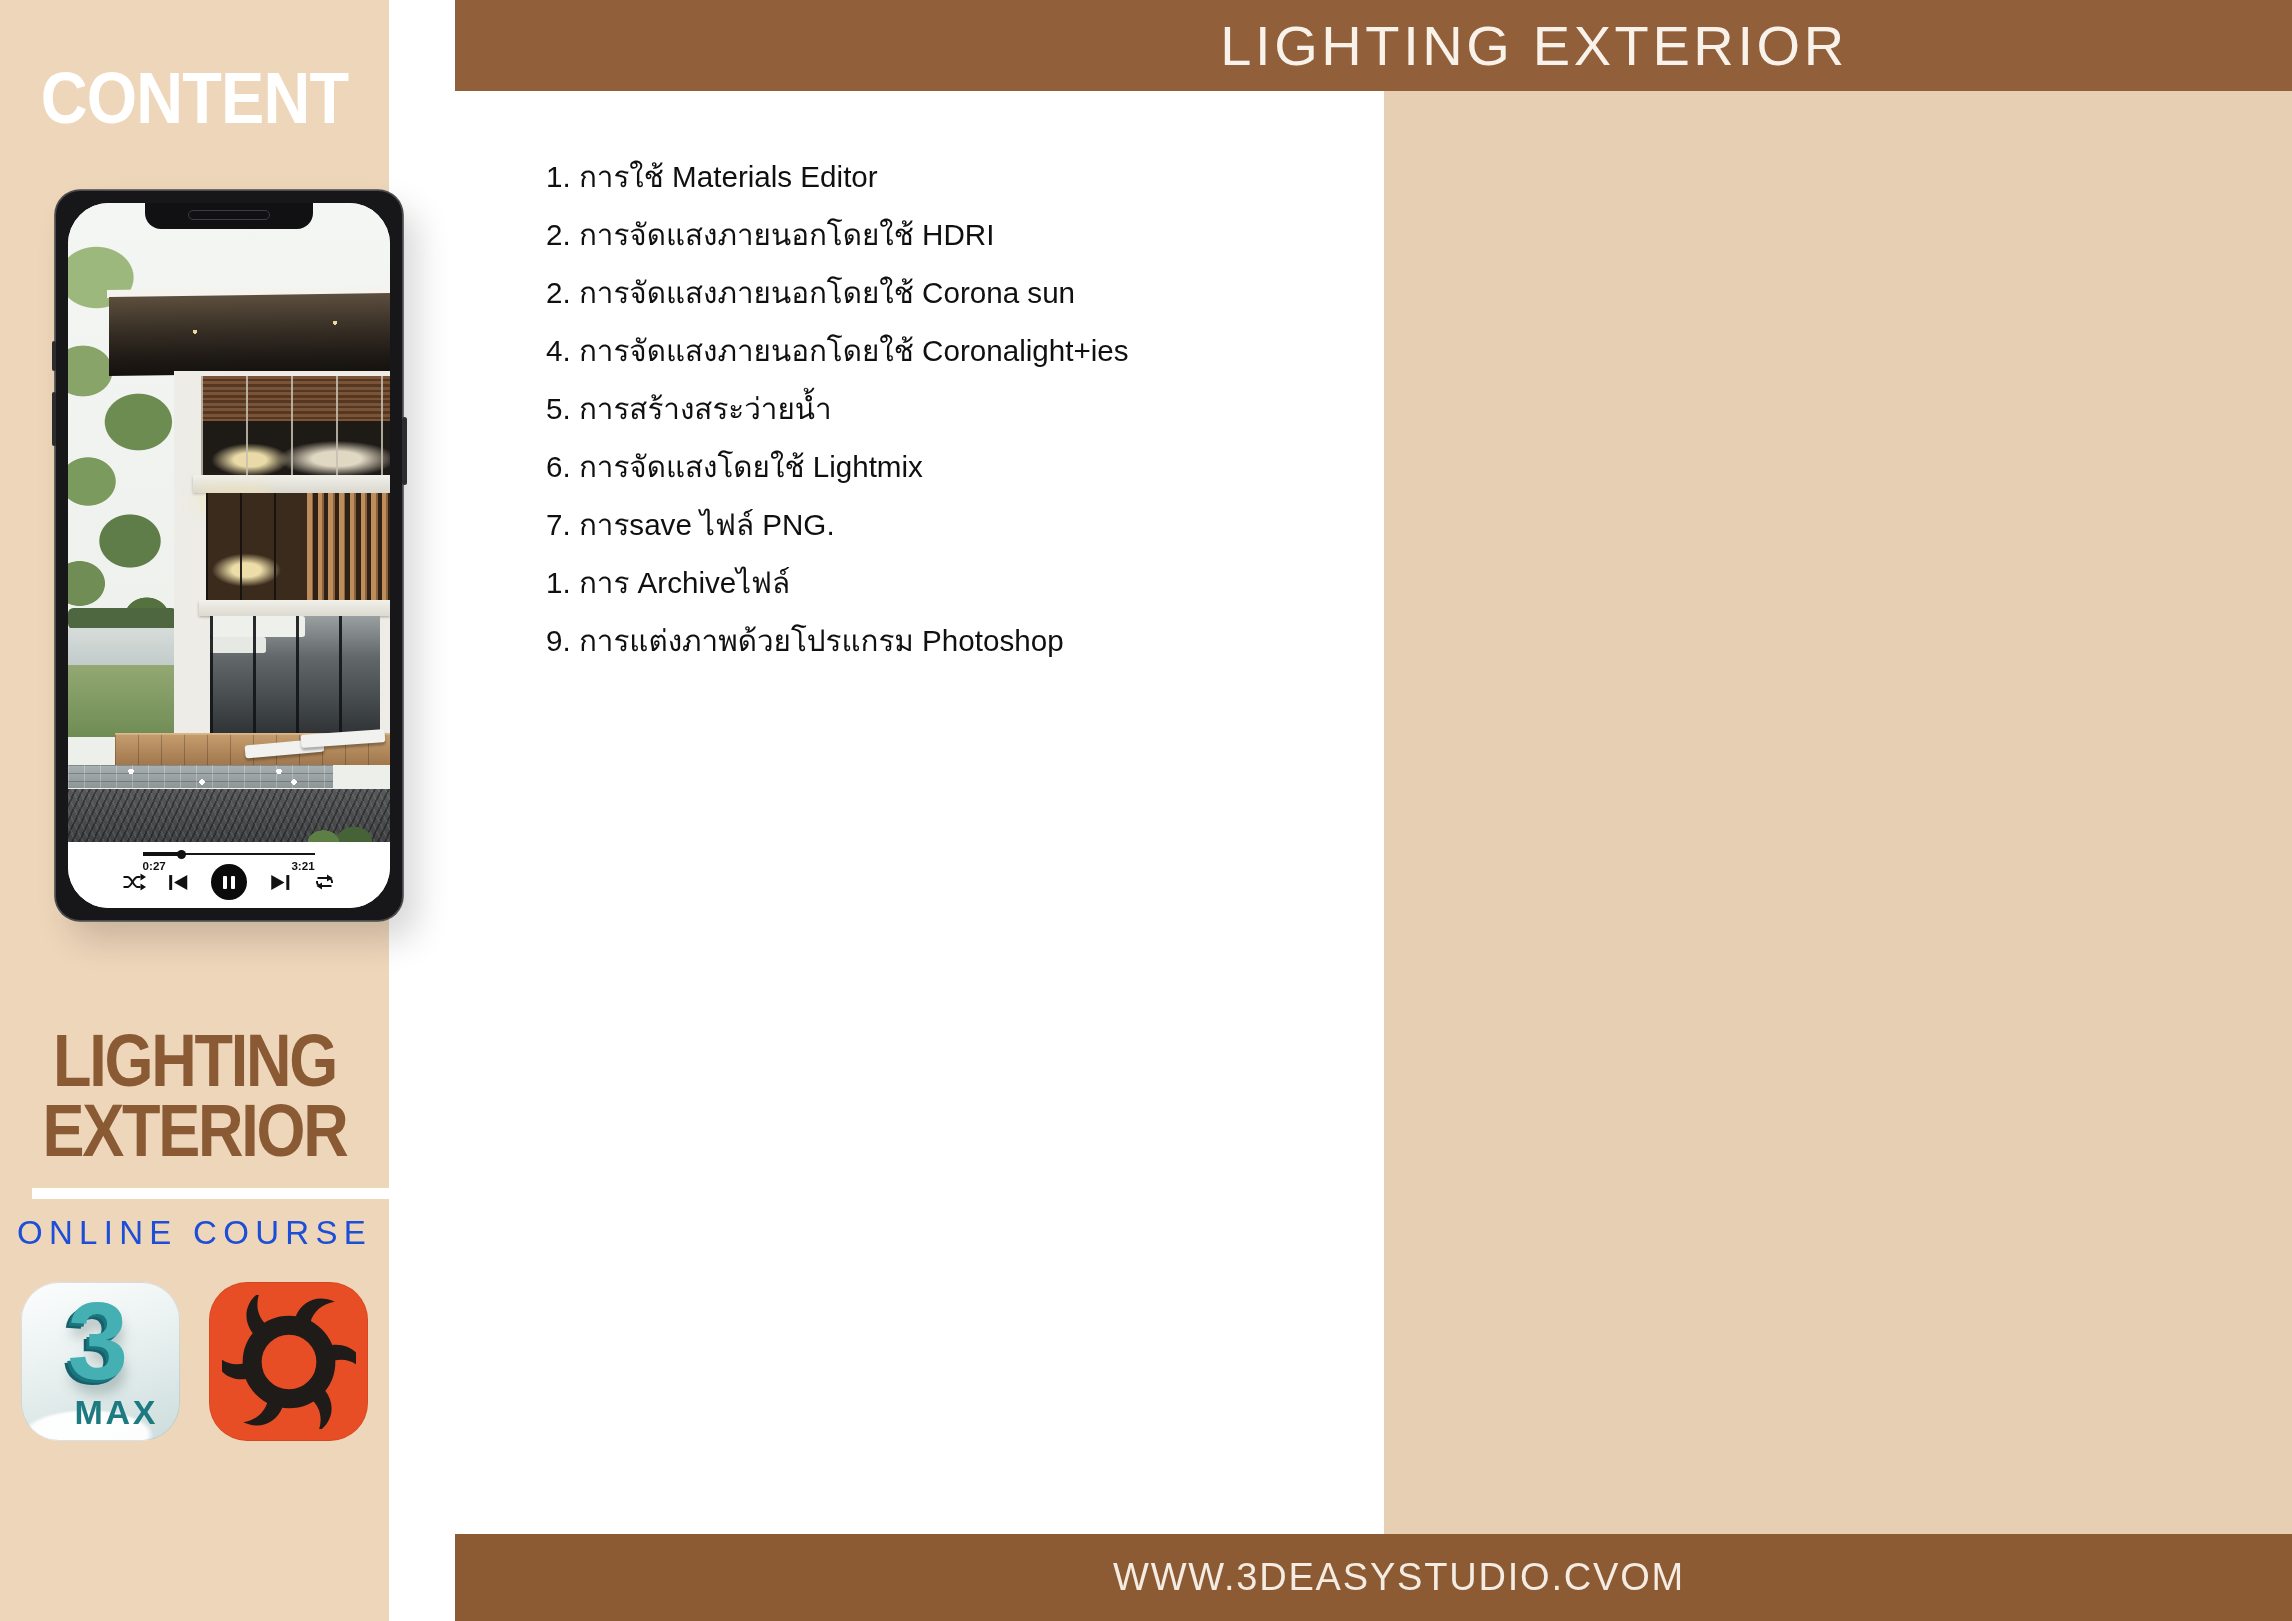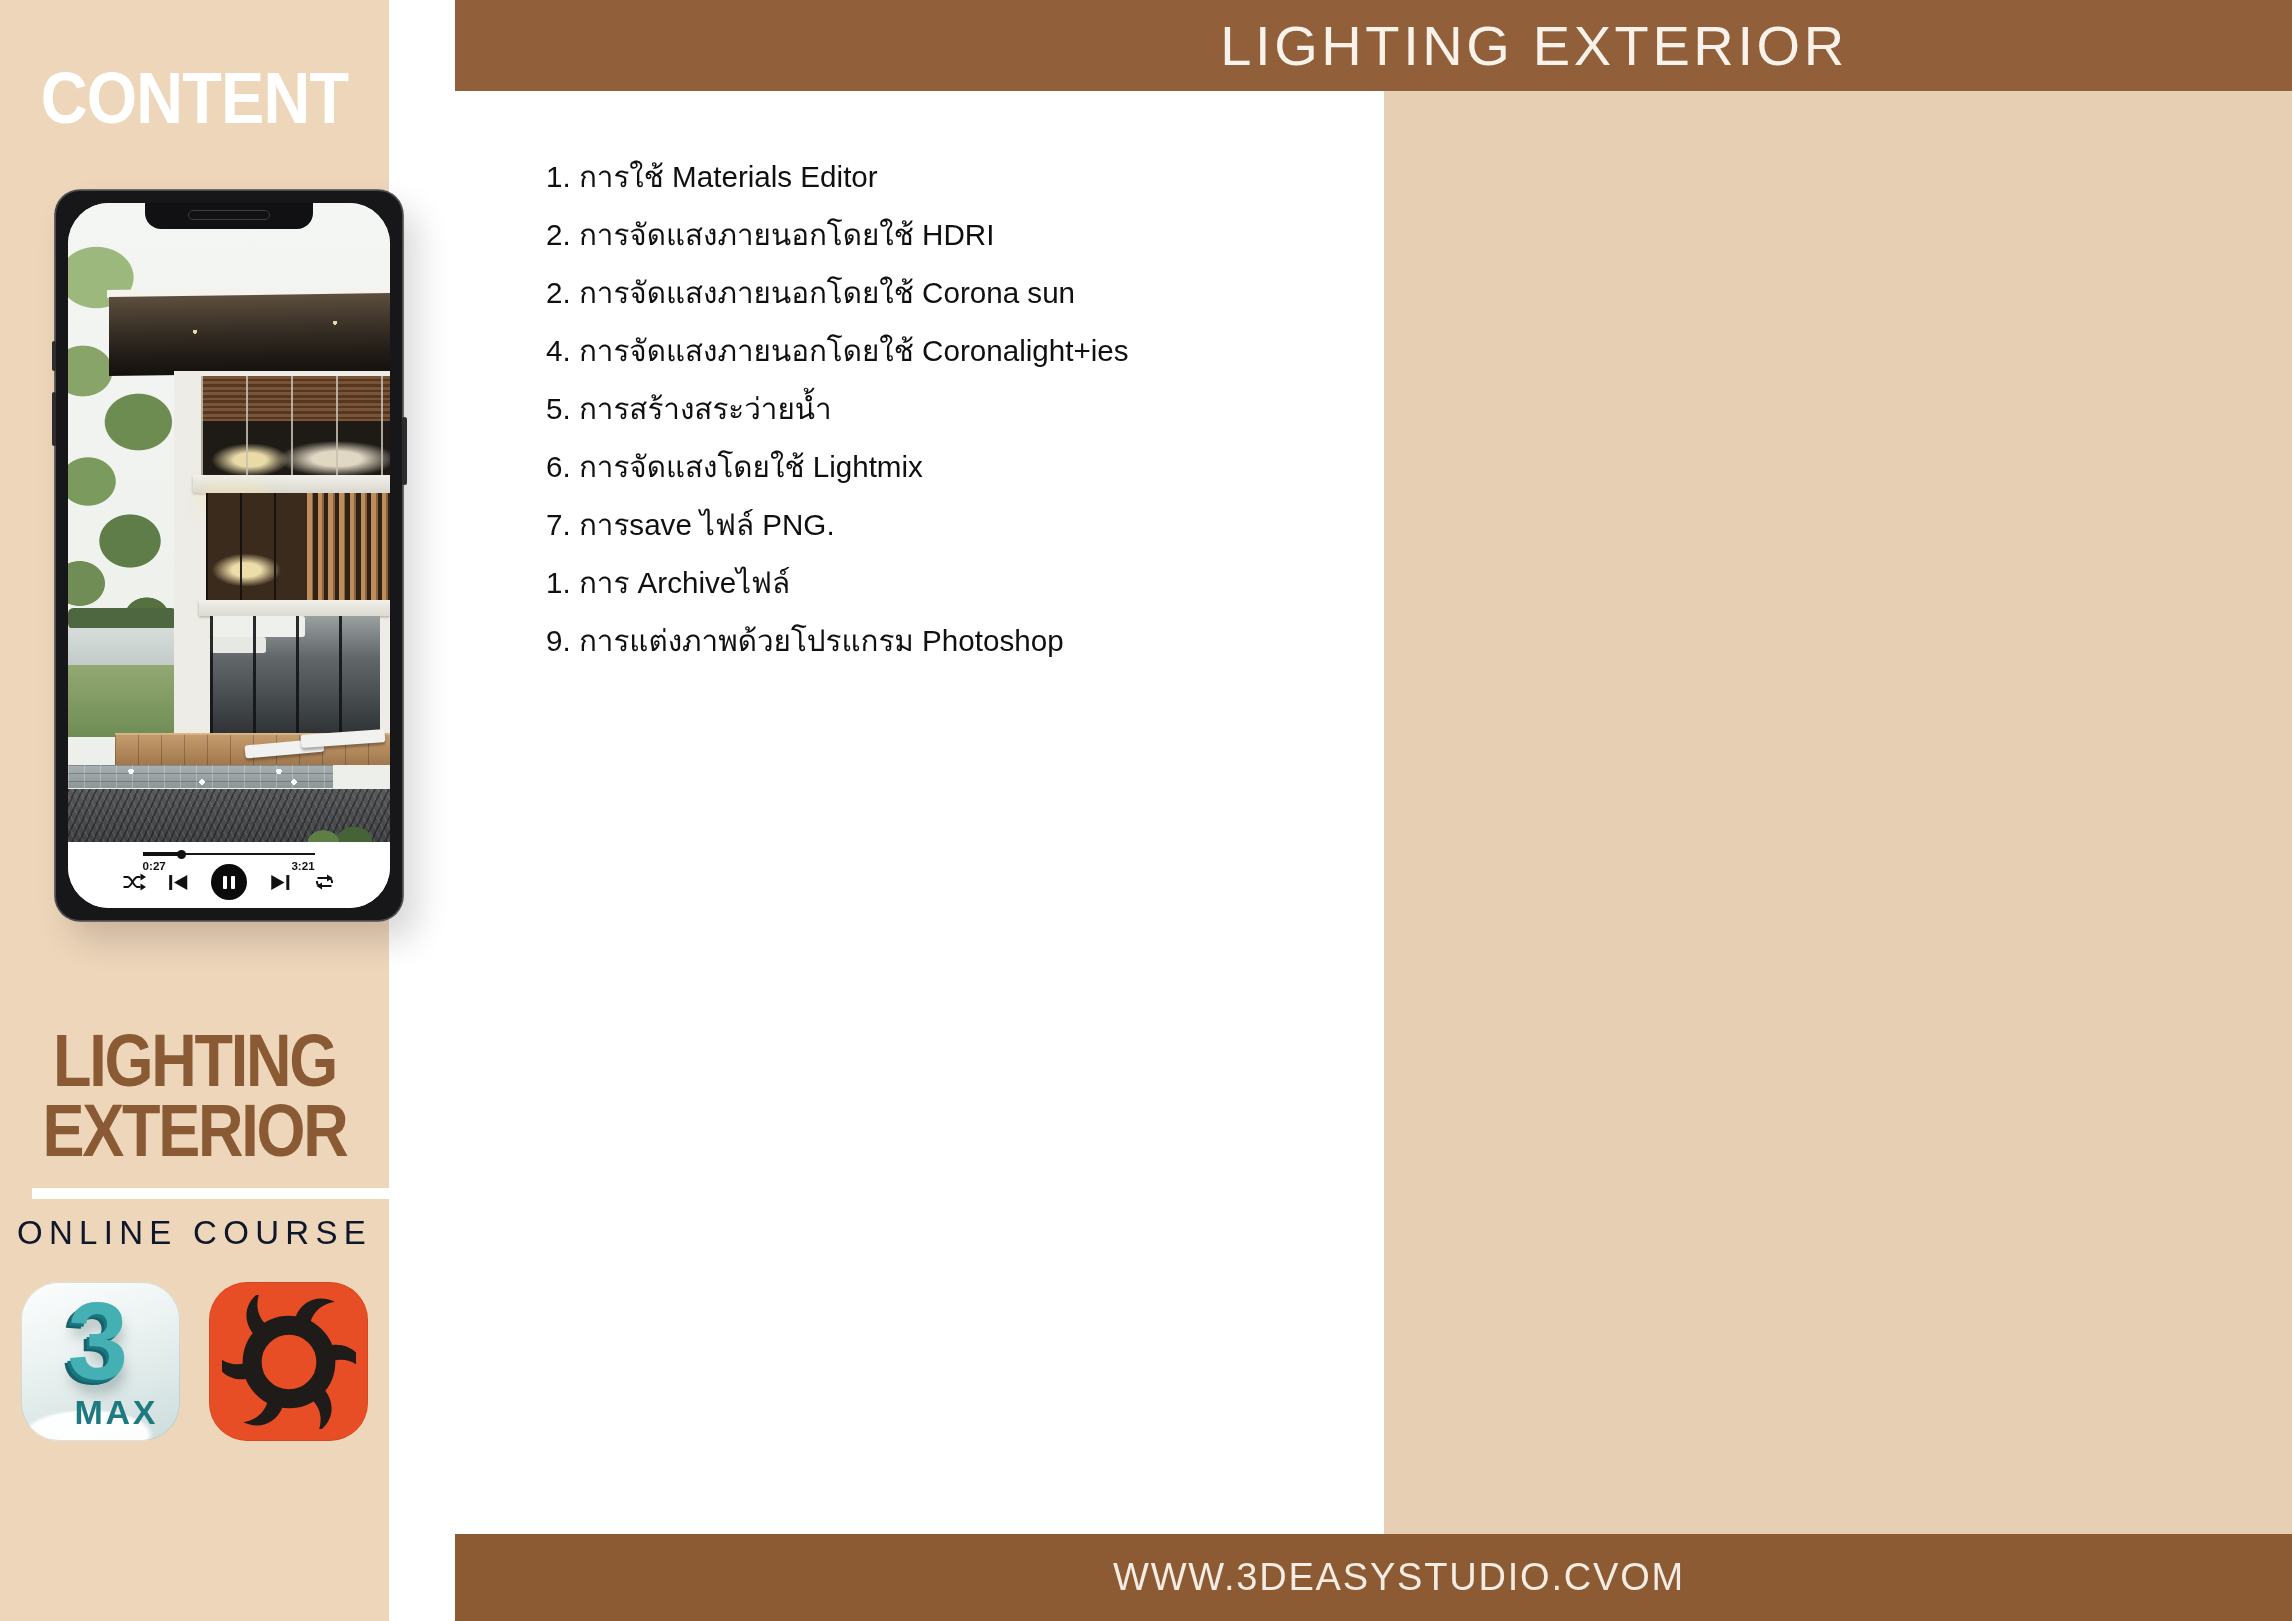--- a/index.html
+++ b/index.html
@@ -112,21 +112,21 @@
   .controls svg { display:block; }
   .pause-circle { width:36px; height:36px; border-radius:50%; background:#0b0b0b; display:flex; align-items:center; justify-content:center; gap:4.5px; }
   .pause-circle i { display:block; width:3.6px; height:13.4px; background:#fff; border-radius:0.9px; }
 
   
   .course-title { position:absolute; top:1026px; left:0; width:100%; text-align:center;
     font-size:75px; font-weight:700; line-height:.93; letter-spacing:-2.7px; color:#8a5a34;
     transform:scaleX(.84); transform-origin:center; }
   .divider { position:absolute; top:1188px; left:32px; width:390px; height:10.7px; background:#ffffff; }
   .course-subtitle { position:absolute; top:1214px; left:0; width:100%; text-align:center;
-    font-size:33px; font-weight:400; letter-spacing:6.3px; color:#0f172a; }
+    font-size:33px; font-weight:400; letter-spacing:6.3px; color:#1d4ed8; }
   .badges { position:absolute; top:1282px; left:0; width:100%; display:flex; justify-content:center; gap:29.6px; }
   .badge { width:159px; height:159px; border-radius:38px; position:relative; }
   .badge-max { background:
     radial-gradient(107px 41px at 42% 96%, rgba(255,255,255,.95) 0 55%, rgba(255,255,255,0) 62%),
     linear-gradient(160deg,#fdfefe 0%,#e9f1f0 45%,#ccdcdc 100%);
     box-shadow:inset 0 0 0 0.9px rgba(120,140,140,.25); }
   .badge-max .three { position:absolute; top:-3.6px; left:50%; transform:translateX(-54%);
     font-size:109px; font-weight:700; color:#45b0b4;
     text-shadow:-2.7px 2.7px 0 #1a767e, -5.4px 5.4px 0 #15606a, 0 12.5px 12.5px rgba(60,90,90,.35); }
   .badge-max .max { position:absolute; bottom:9px; right:21.5px; font-size:34px; font-weight:700;

